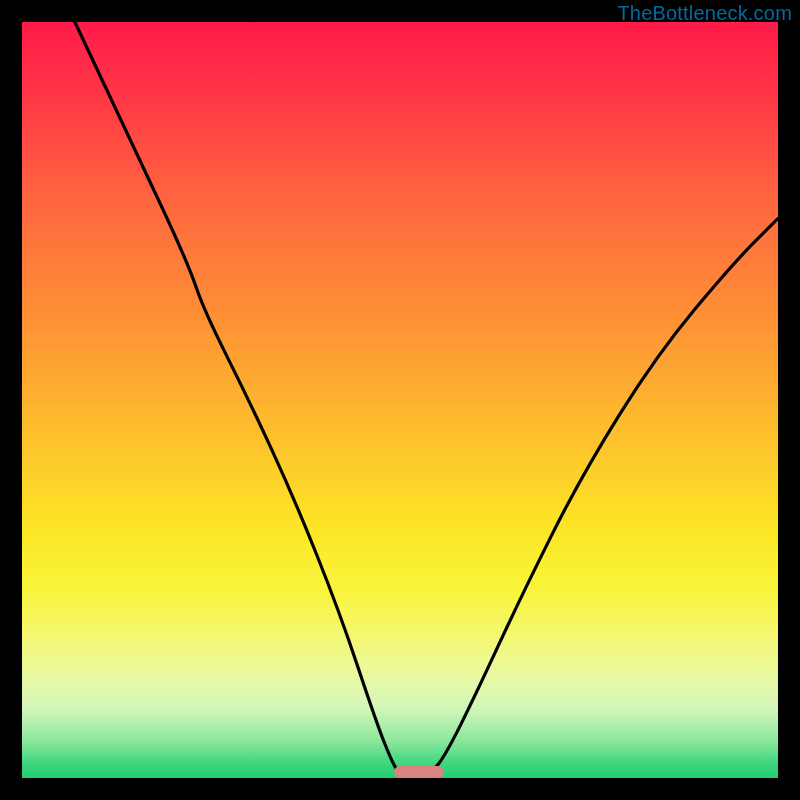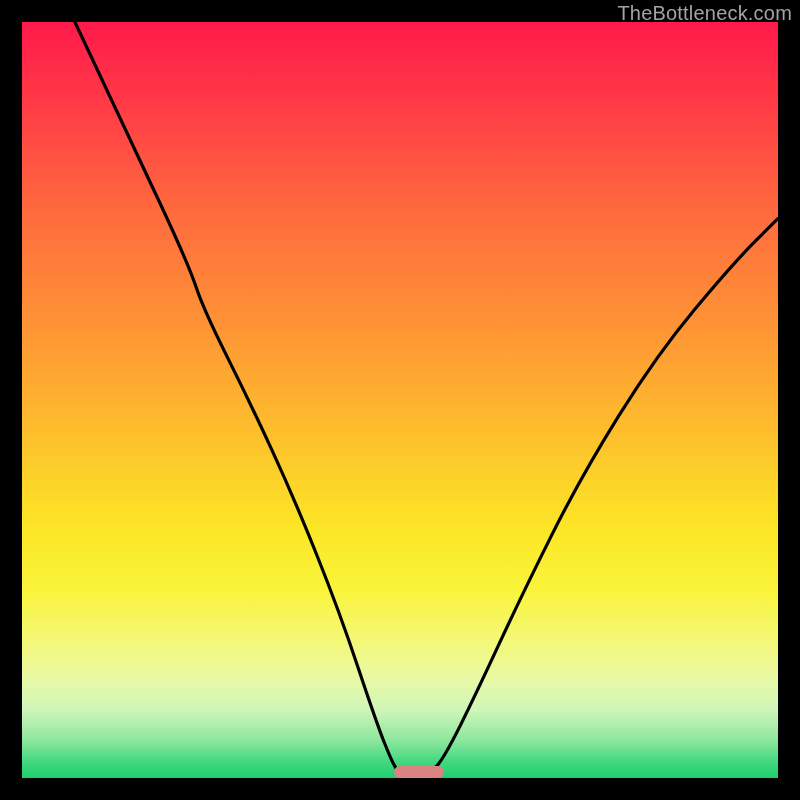--- a/index.html
+++ b/index.html
@@ -40,21 +40,21 @@
       #CFF6B9 91%,
       #8DE79D 95%,
       #3FD77E 98%,
       #1FCE70 100%
     );
   }
   .watermark {
     position: absolute;
     top: 2px;
     right: 8px;
-    color: #a3a3a3;
+    color: #0369a1;
     font-size: 20px;
     font-weight: 500;
     letter-spacing: 0.2px;
     user-select: none;
   }
   svg.curve {
     position: absolute;
     left: 0;
     top: 0;
     width: 756px;

